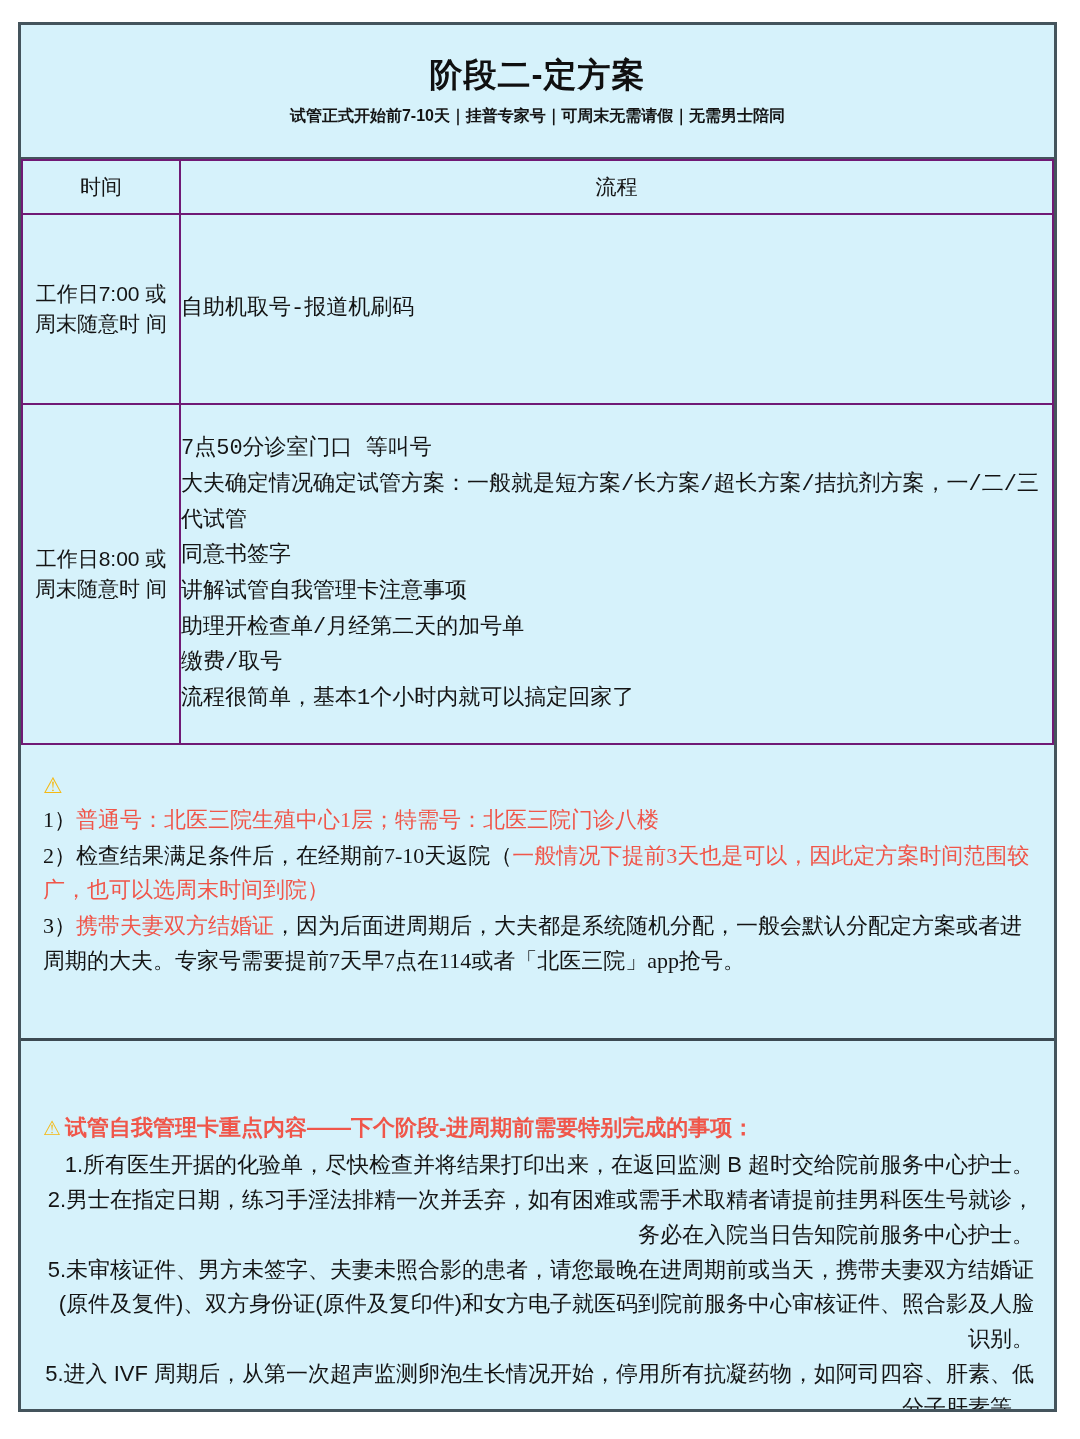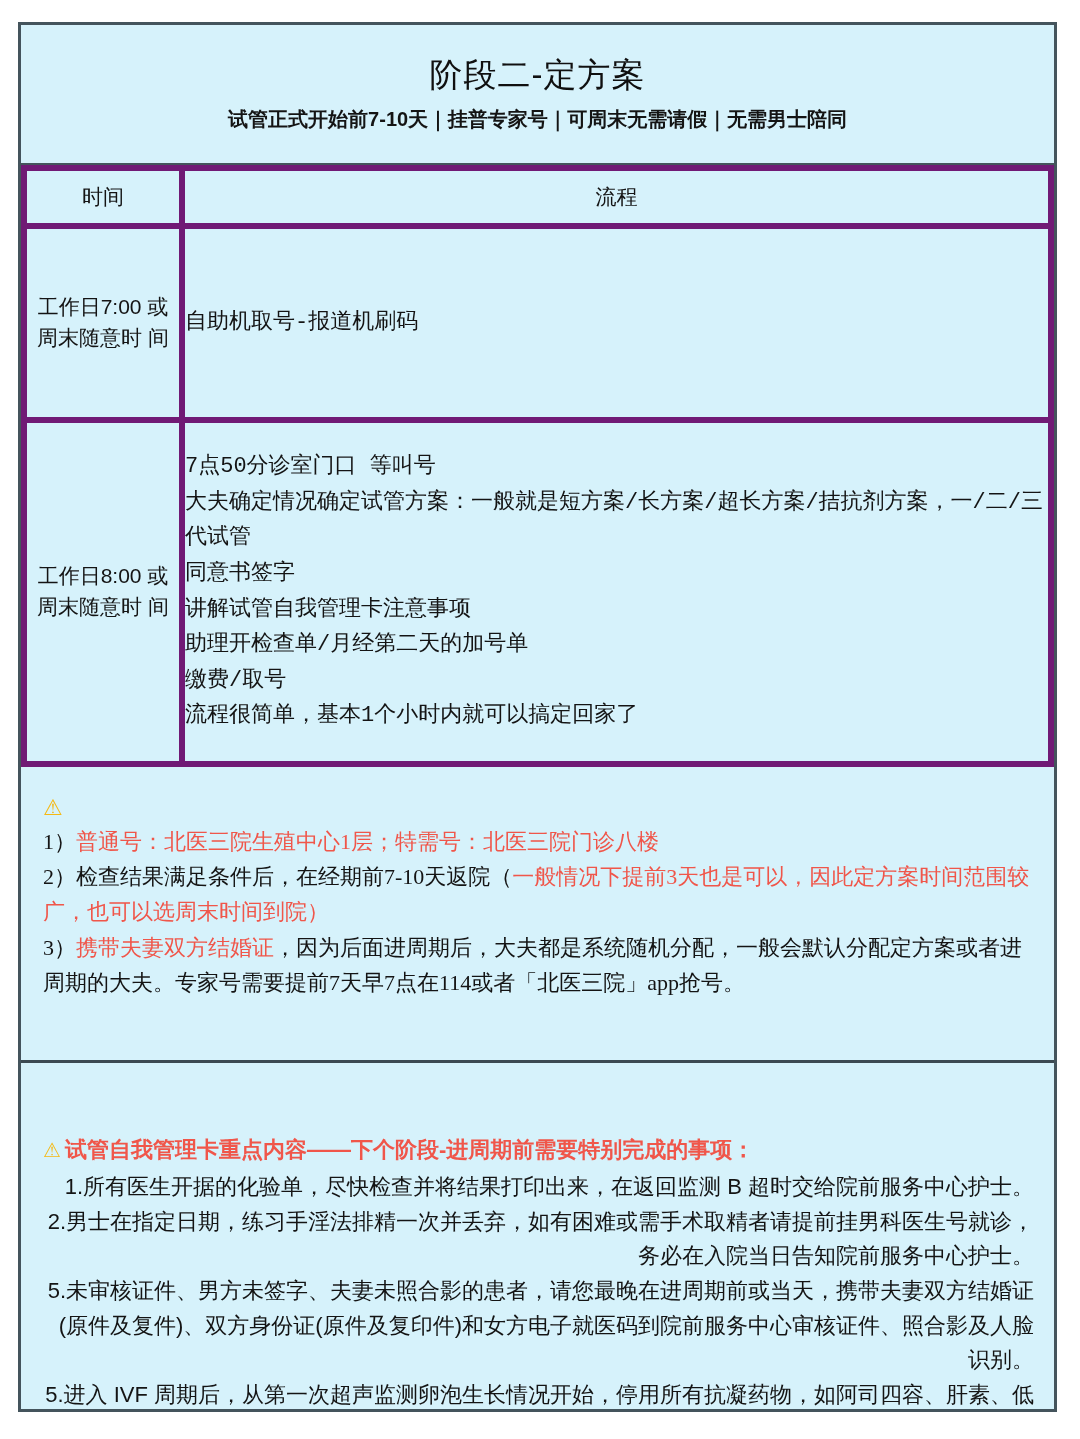--- a/index.html
+++ b/index.html
@@ -29,43 +29,43 @@
   
   .header {
     box-sizing: border-box;
     width: 100%;
     padding: 22px 28px 24px 28px;
     text-align: center;
     border-bottom: 2px solid #44545c;
   }
   .header-title {
     font-size: 33px;
-    font-weight: normal;
+    font-weight: bold;
     letter-spacing: 1px;
     color: #101010;
     line-height: 1.32;
     margin: 6px 0 8px 0;
   }
   .header-sub {
-    font-size: 20px;
+    font-size: 16px;
     font-weight: bold;
     color: #141414;
     line-height: 1.4;
     margin-bottom: 6px;
   }
 
   
   table.proc {
     width: 100%;
     border-collapse: collapse;
     table-layout: fixed;
   }
   table.proc col.c-time { width: 158px; }
   table.proc th, table.proc td {
-    border: 6px solid #701a75;
+    border: 2px solid #701a75;
     vertical-align: middle;
     background: #d6f2fb;
   }
   table.proc th {
     font-size: 21px;
     font-weight: normal;
     text-align: center;
     padding: 12px 4px;
     color: #141414;
   }

